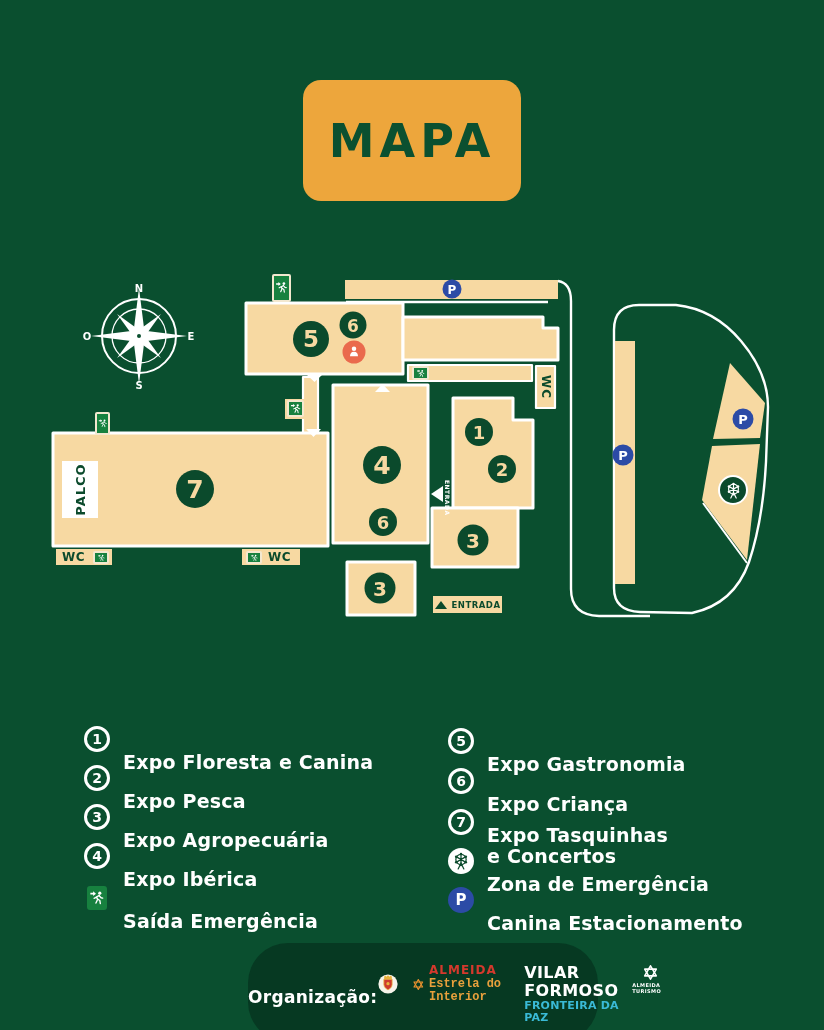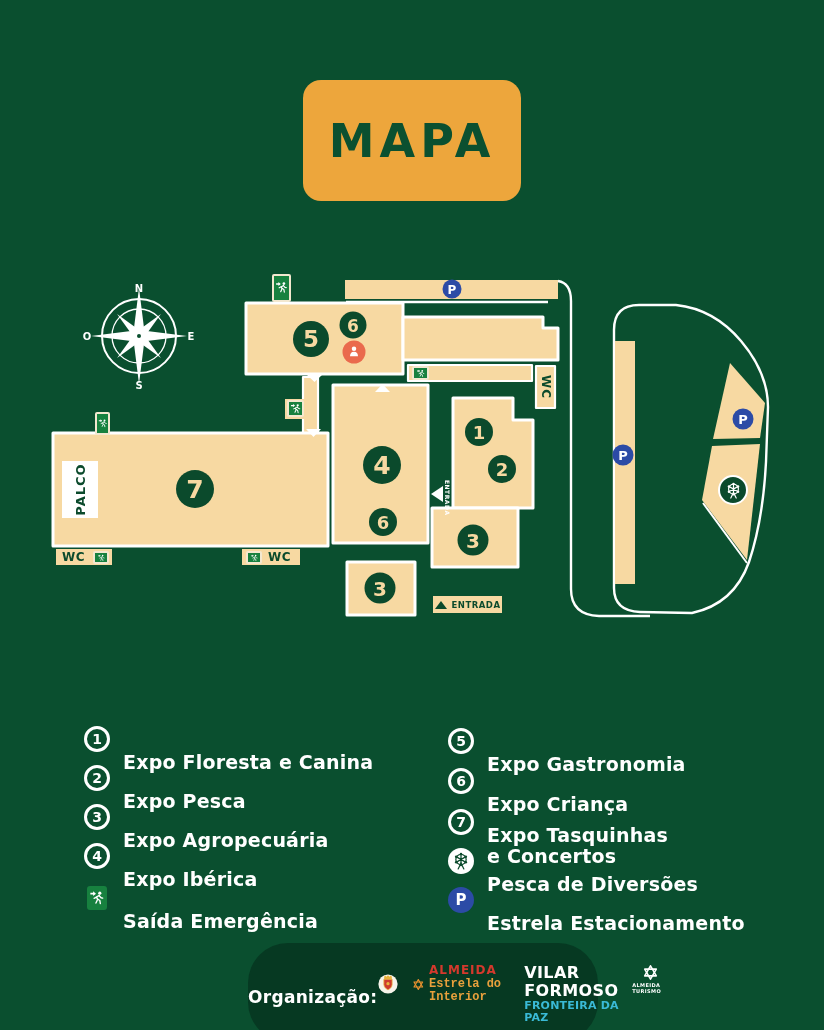--- a/index.html
+++ b/index.html
@@ -278,25 +278,25 @@
   <div class="abs lrow" style="left:448px;top:778px">
     <span class="lbadge">7</span>
     <span class="llabel" style="max-width:200px;display:inline-block">Expo Tasquinhas e Concertos</span>
   </div>
   <div class="abs lrow" style="left:448px;top:827px">
     <span class="lferris">
         <svg width="20" height="20">
           <use href="#sym-ferris"></use>
         </svg>
       </span>
-    <span class="llabel">Pesca de Diversões</span>
+    <span class="llabel">Zona de Emergência</span>
   </div>
   <div class="abs lrow" style="left:448px;top:866px">
     <span class="lpark">P</span>
-    <span class="llabel">Estrela Estacionamento</span>
+    <span class="llabel">Canina Estacionamento</span>
   </div>
 
   <div class="abs footer-pill">
     <div class="org-title">Organização:</div>
     <div class="logos">
       <svg width="36" height="40" viewBox="0 0 40 44">
           <use href="#sym-crest"></use>
         </svg>
       <div style="display:flex;align-items:center;gap:4px">
         <svg width="21" height="21" style="color:#E8912E">

